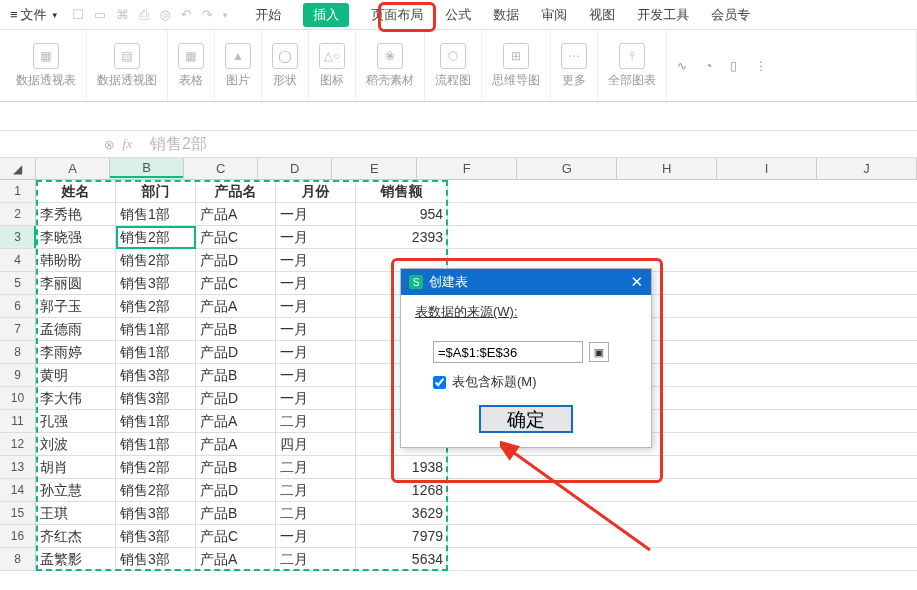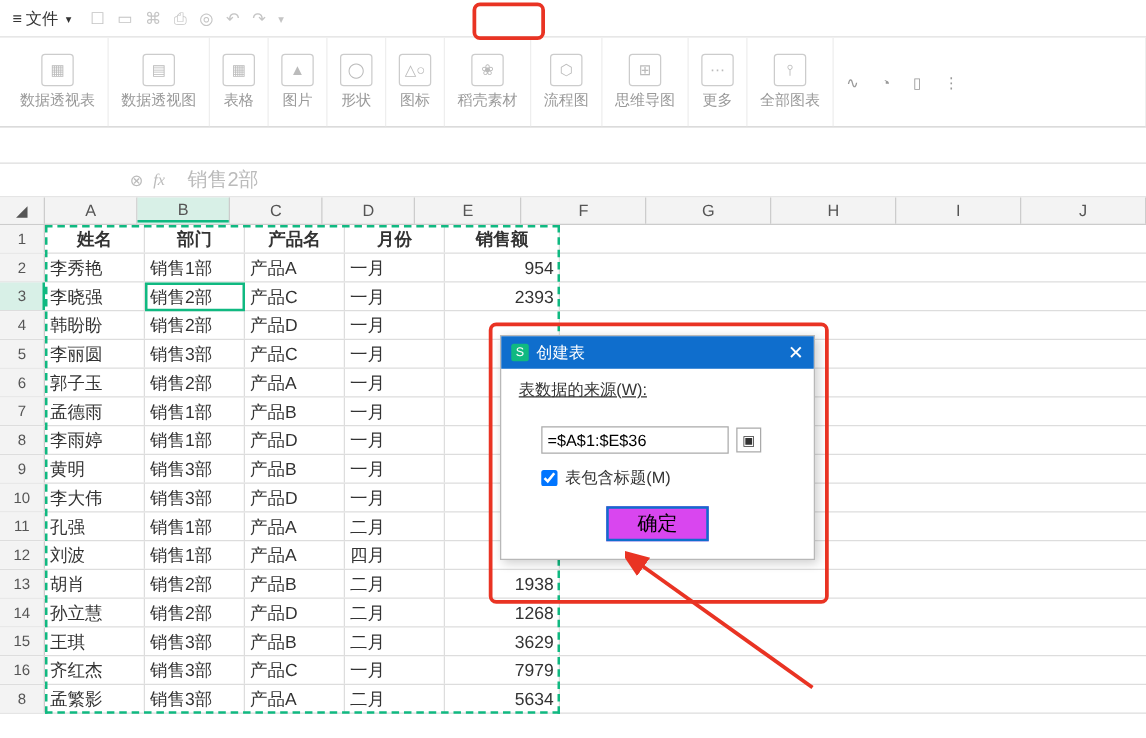--- a/index.html
+++ b/index.html
@@ -59,21 +59,21 @@
   .dlg-title { background: #0f6ecd; color: #fff; height: 26px; display: flex; align-items: center; padding: 0 8px; font-size: 13px; }
   .dlg-title .sq { width: 14px; height: 14px; background: #10b981; border-radius: 2px; margin-right: 6px; display: flex; align-items: center; justify-content: center; font-size: 10px; }
   .dlg-title .close { margin-left: auto; cursor: pointer; font-size: 15px; }
   .dlg-body { padding: 8px 14px 14px 14px; font-size: 13px; color: #333; }
   .dlg-body .src-label { margin-bottom: 20px; text-decoration: underline; }
   .dlg-body .src-input { display: flex; align-items: center; margin-bottom: 10px; padding-left: 18px; }
   .dlg-body .src-input input { width: 150px; height: 22px; border: 1px solid #aaa; padding: 0 4px; font-size: 13px; }
   .dlg-body .src-input .pick { width: 20px; height: 20px; border: 1px solid #aaa; margin-left: 6px; display: flex; align-items: center; justify-content: center; font-size: 11px; }
   .dlg-body label.chk { display: flex; align-items: center; gap: 6px; margin: 6px 0 6px 18px; }
   .dlg-btns { display: flex; justify-content: center; gap: 24px; margin-top: 14px; }
-  .dlg-btns button { width: 82px; height: 28px; border: 1px solid #666; background: #d946ef; font-size: 16px; cursor: pointer; }
+  .dlg-btns button { width: 94px; height: 28px; border: 1px solid #666; background: #e5e5e5; font-size: 19px; cursor: pointer; }
   .dlg-btns button.primary { border: 2px solid #0f6ecd; }
 
   
   .hl-box { position: absolute; border: 3px solid #e93323; border-radius: 6px; pointer-events: none; }
   .arrow { position: absolute; pointer-events: none; }
 </style>
 </head>
 <body>
 
 <div class="menubar">
@@ -84,20 +84,31 @@
   </div>
   <div class="qat">
     <span>☐</span>
     <span>▭</span>
     <span>⌘</span>
     <span>⎙</span>
     <span>◎</span>
     <span>↶</span>
     <span>↷</span>
     <span style="font-size:9px;">▾</span>
+  </div>
+  <div class="tabs">
+    <div class="tab">开始</div>
+    <div class="tab active">插入</div>
+    <div class="tab">页面布局</div>
+    <div class="tab">公式</div>
+    <div class="tab">数据</div>
+    <div class="tab">审阅</div>
+    <div class="tab">视图</div>
+    <div class="tab">开发工具</div>
+    <div class="tab">会员专</div>
   </div>
 </div>
 
 <div class="ribbon">
   <div class="rgroup">
       <div class="ric">▦</div>
       <div class="lbl">数据透视表</div>
     </div>
   <div class="rgroup">
       <div class="ric">▤</div>

